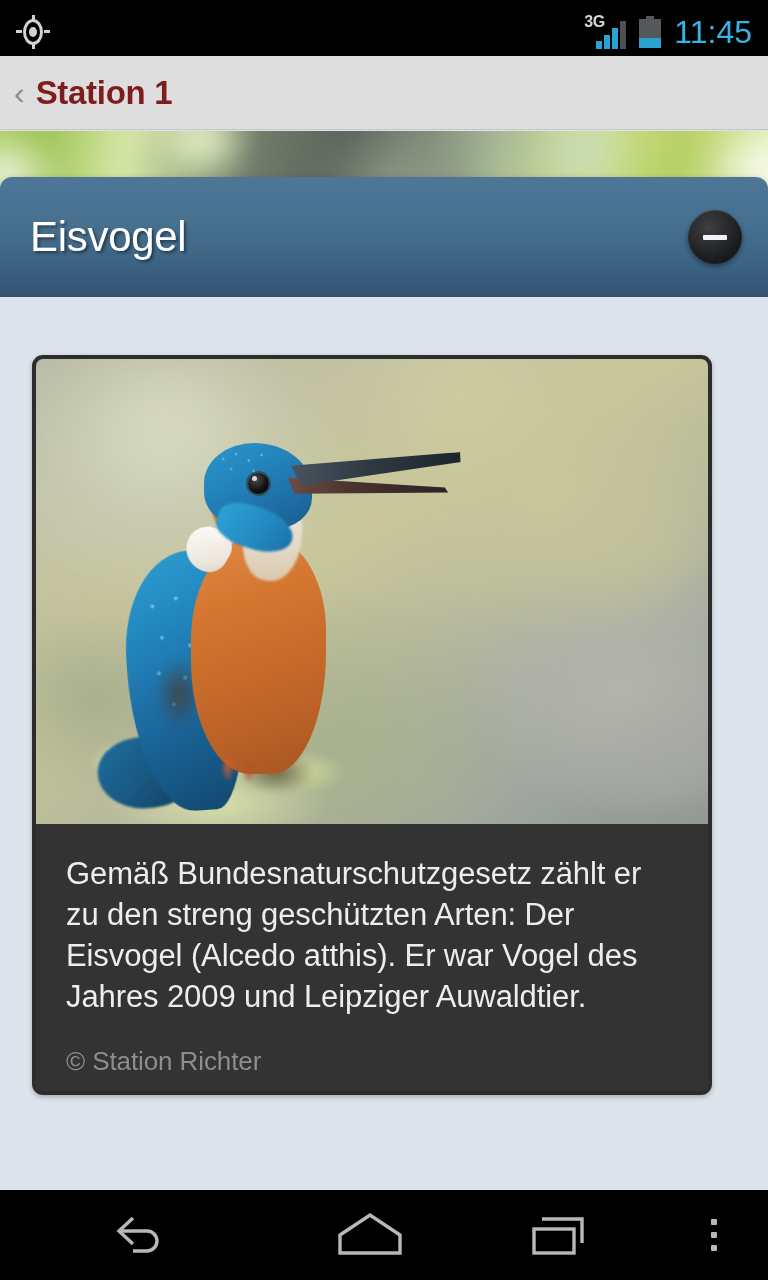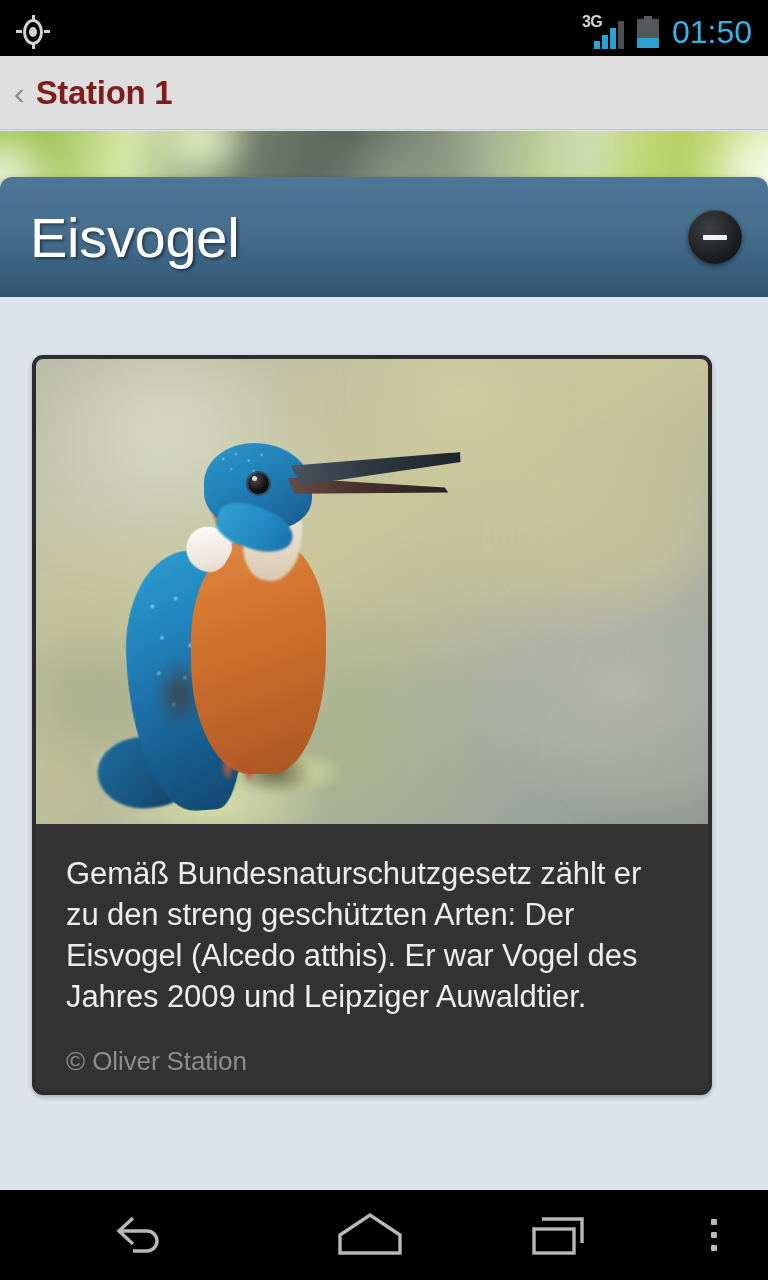--- a/index.html
+++ b/index.html
@@ -144,21 +144,21 @@
     width:768px; height:120px;
     background:linear-gradient(to bottom, #4e7697 0%, #47708f 40%, #3a6080 78%, #325370 100%);
     border-top-left-radius:12px;
     border-top-right-radius:12px;
     display:flex; align-items:center;
     justify-content:space-between;
     padding:0 26px 0 30px;
     box-shadow:0 2px 6px rgba(0,0,0,0.22);
   }
   .title-text {
-    font-size:56px; color:#ffffff;
+    font-size:42px; color:#ffffff;
     font-weight:400; letter-spacing:-0.3px;
     text-shadow:2px 2px 3px rgba(0,0,0,0.45);
   }
   .collapse-btn {
     width:54px; height:54px; border-radius:50%;
     background:radial-gradient(circle at 38% 32%, #3d3f42 0%, #1d1f21 60%, #0c0d0e 100%);
     border:none;
     display:flex; align-items:center; justify-content:center;
     box-shadow:0 2px 5px rgba(0,0,0,0.45), inset 0 1px 1px rgba(255,255,255,0.12);
     cursor:pointer;
@@ -424,21 +424,21 @@
           <div class="bar on b3"></div>
           <div class="bar off b4"></div>
         </div>
       </div>
       <div class="battery">
         <div class="cap"></div>
         <div class="body">
             <div class="fill"></div>
           </div>
       </div>
-      <div class="clock">01:50</div>
+      <div class="clock">11:45</div>
     </div>
   </div>
 
   <div class="nav-header">
     <div class="nav-left">
       <span class="chev">‹</span>
       <span class="nav-title-prev">Station 1</span>
     </div>
   </div>
 
@@ -474,21 +474,21 @@
           <div class="head-speckle"></div>
           <div class="malar"></div>
           <div class="beak-lower"></div>
           <div class="beak-upper"></div>
           <div class="bird-eye"></div>
         </div>
       </div>
 
       <div class="card-text">
         <div class="body-text">Gemäß Bundesnaturschutzgesetz zählt er zu den streng geschützten Arten: Der Eisvogel (Alcedo atthis). Er war Vogel des Jahres 2009 und Leipziger Auwaldtier.</div>
-        <div class="credit">© Oliver Station</div>
+        <div class="credit">© Station Richter</div>
       </div>
 
     </div>
   </div>
 
   <div class="bottom-nav">
     <div class="nav-btn nav-back">
       <svg width="58" height="46" viewBox="0 0 58 46">
         <path d="M22 6 L8 19 L22 32" fill="none" stroke="#b8b8b8" stroke-width="3.4"></path>
         <path d="M8 19 H36 a10 10 0 0 1 0 20 H22" fill="none" stroke="#b8b8b8" stroke-width="3.4"></path>

